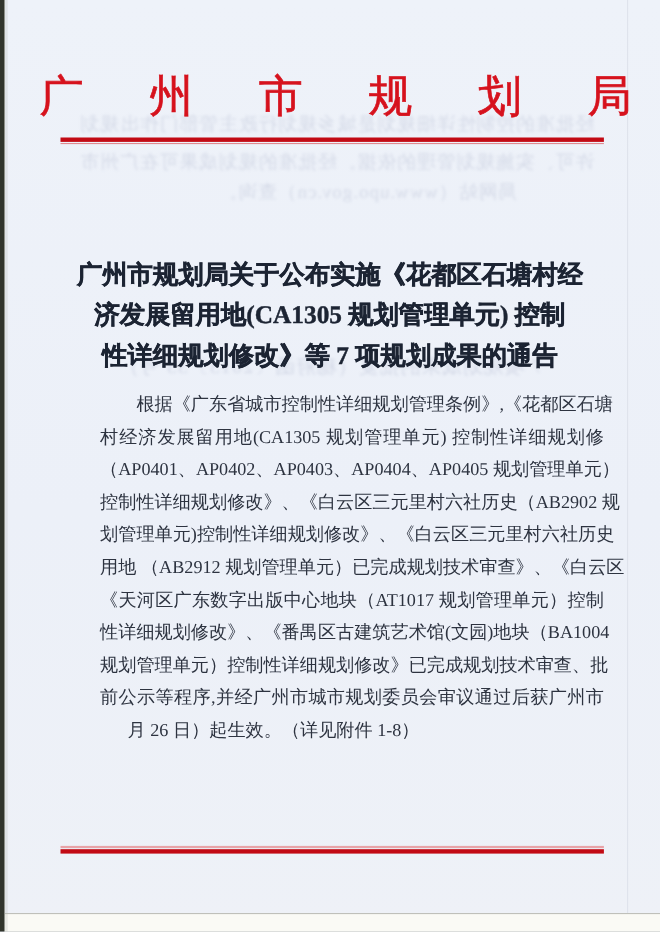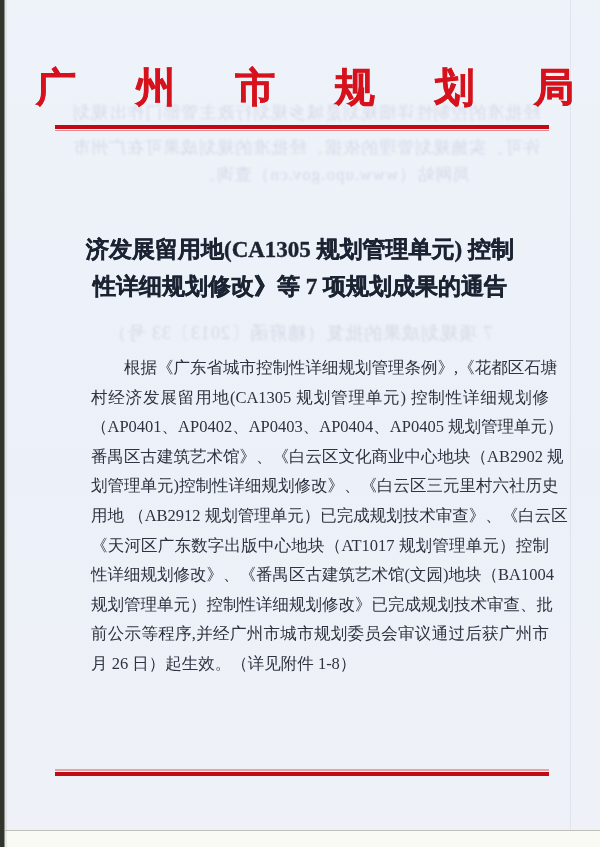--- a/index.html
+++ b/index.html
@@ -24,21 +24,21 @@
   }
   .scan-bottom-strip {
     position:absolute; left:4px; right:0; top:830px; height:17px;
     background:#fafaf5;
     border-top:1px solid #bfc0ba;
   }
   
   .agency-header {
     position:absolute; top:60px; left:10px; right:0;
     text-align:center;
-    font-size:40px; font-weight:700;
+    font-size:40px; font-weight:400;
     letter-spacing:.62em; text-indent:.62em;
     color:#d6121d;
     -webkit-text-stroke:.6px #d6121d;
     white-space:nowrap;
   }
   .red-rule-top {
     position:absolute; top:125px; left:55px; width:494px;
     height:1px;
     border-top:4px solid #c20a14;
     border-bottom:1.5px solid #e08a90;
@@ -87,21 +87,21 @@
     font-size:16.5px; color:#2d3340;
     line-height:29.6px;
   }
   .body-line {
     text-align:justify;
     text-align-last:justify;
     white-space:nowrap;
     overflow:visible;
   }
   .body-line:first-child { text-indent:2em; }
-  .body-line:last-child { text-align-last:left; }
+  .body-line:last-child { text-align-last:left;margin-left:25px; }
 </style>
 </head>
 <body>
 
 <div class="scan">
 
   <div class="page-bg"></div>
   <div class="paper-crease"></div>
 
   <div class="bleed-layer">
@@ -109,29 +109,30 @@
       <div class="bleed-row">许可、实施规划管理的依据。经批准的规划成果可在广州市规划</div>
       <div class="bleed-row">局网站（www.upo.gov.cn）查询。</div>
       <div class="bleed-row">7 项规划成果的批复（穗府函〔2013〕33 号）</div>
     </div>
 
   <div class="agency-header">广 州 市 规 划 局</div>
   <div class="red-rule-top"></div>
 
 
   <div class="doc-title">
+      <div class="title-line">广州市规划局关于公布实施《花都区石塘村经</div>
       <div class="title-line">济发展留用地(CA1305 规划管理单元) 控制</div>
       <div class="title-line">性详细规划修改》等 7 项规划成果的通告</div>
     </div>
 
   <div class="doc-body">
       <div class="body-line">根据《广东省城市控制性详细规划管理条例》,《花都区石塘</div>
       <div class="body-line">村经济发展留用地(CA1305 规划管理单元) 控制性详细规划修</div>
       <div class="body-line">（AP0401、AP0402、AP0403、AP0404、AP0405 规划管理单元）</div>
-      <div class="body-line">番禺区古建筑艺术馆》、《白云区文化商业中心地块（AB2902 规</div>
+      <div class="body-line">控制性详细规划修改》、《白云区三元里村六社历史（AB2902 规</div>
       <div class="body-line">划管理单元)控制性详细规划修改》、《白云区三元里村六社历史</div>
       <div class="body-line">用地 （AB2912 规划管理单元）已完成规划技术审查》、《白云区</div>
       <div class="body-line">《天河区广东数字出版中心地块（AT1017 规划管理单元）控制</div>
       <div class="body-line">性详细规划修改》、《番禺区古建筑艺术馆(文园)地块（BA1004</div>
       <div class="body-line">规划管理单元）控制性详细规划修改》已完成规划技术审查、批</div>
       <div class="body-line">前公示等程序,并经广州市城市规划委员会审议通过后获广州市</div>
       <div class="body-line">月 26 日）起生效。（详见附件 1-8）</div>
     </div>
 
   <div class="red-rule-bottom"></div>

